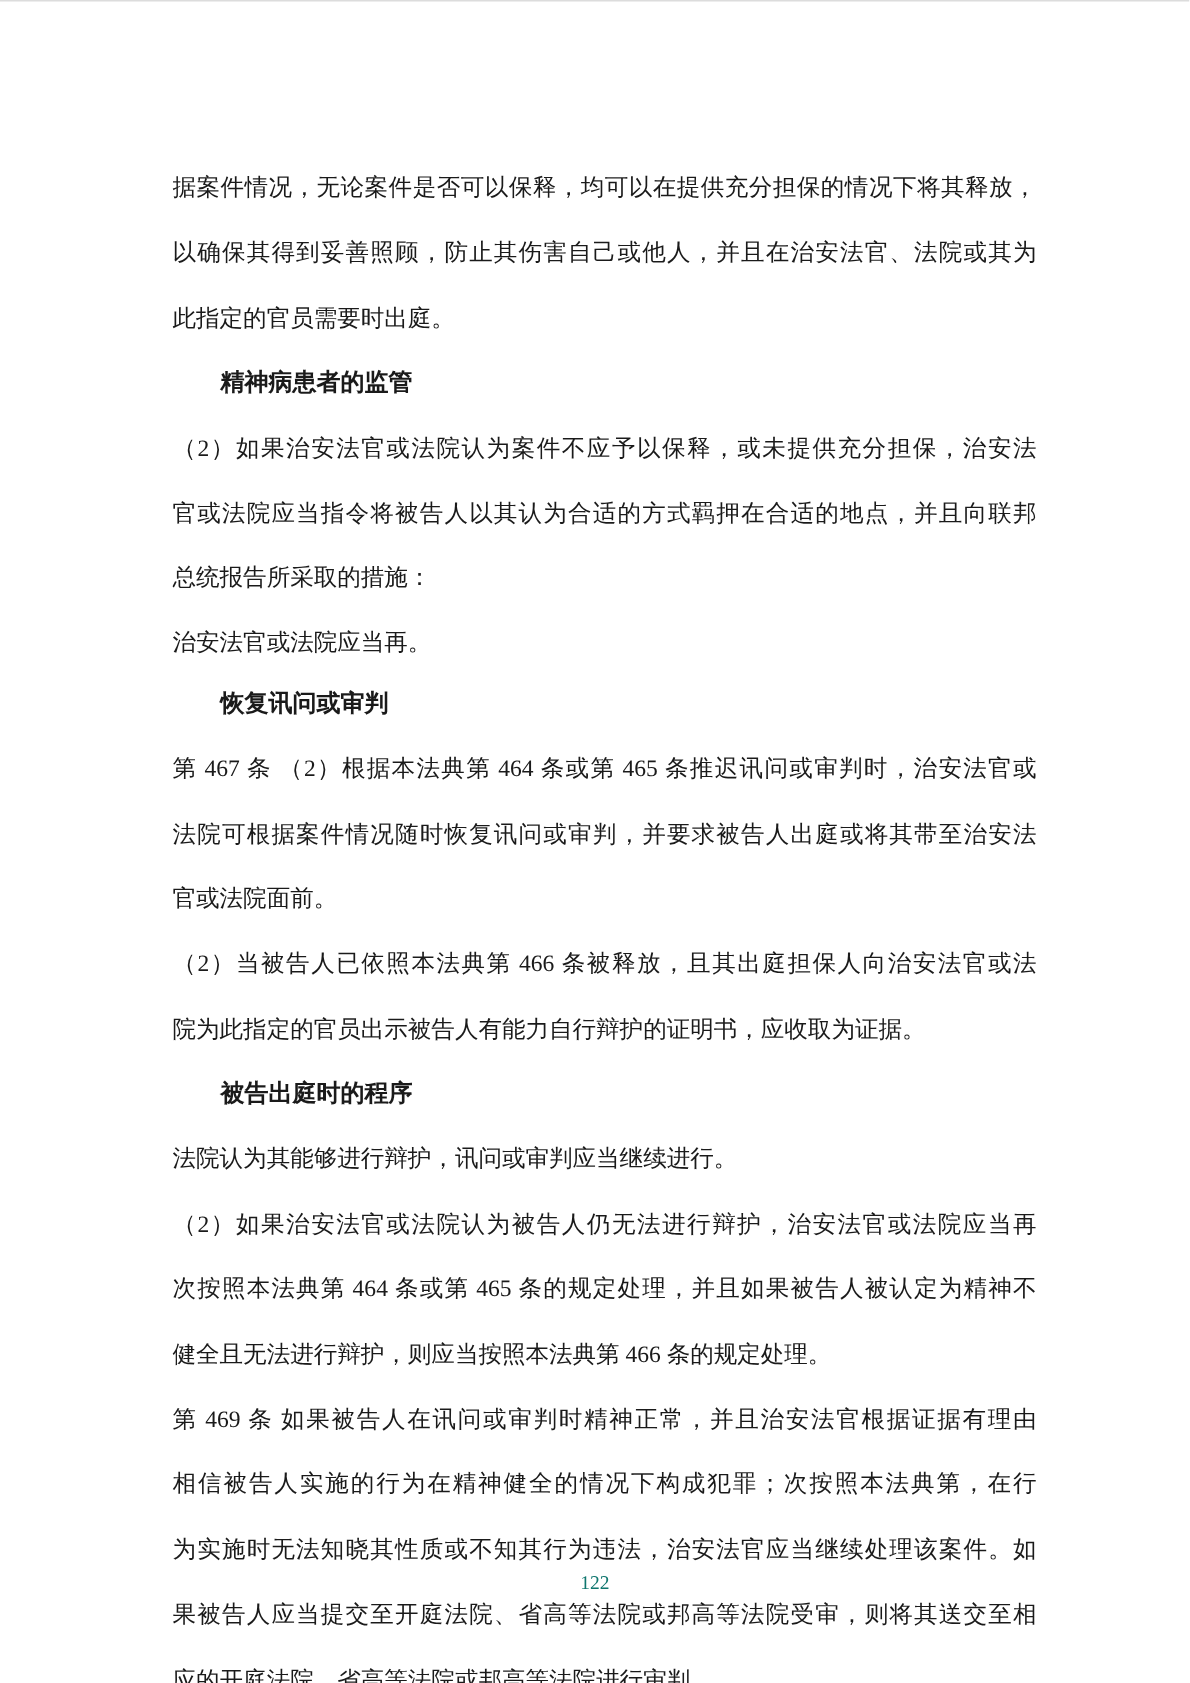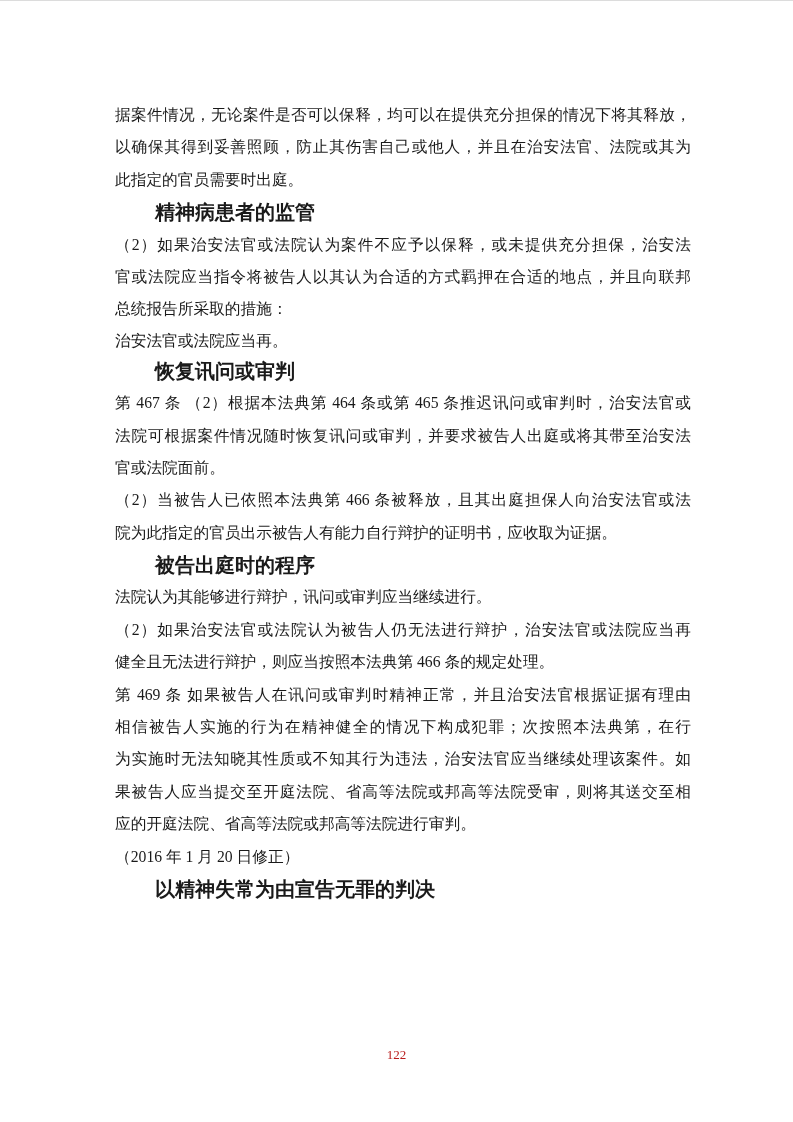--- a/index.html
+++ b/index.html
@@ -25,43 +25,44 @@
     width:576px;
   }
   .line{
     display:block;
     height:32.4px;
     line-height:32.4px;
     font-size:15.7px;
     white-space:normal;
     overflow:hidden;
     text-align:left;
+    margin-top:11px;
   }
   .line.justify{
     text-align:justify;
     text-align-last:justify;
   }
   .line.tight{
     height:29px;
     line-height:29px;
   }
   .line.heading{
     font-weight:bold;
-    font-size:20px;
+    font-size:16px;
     text-indent:2em;
   }
   .page-number{
     position:absolute;
     top:1045px;
     left:0;
     width:100%;
     text-align:center;
     font-size:13px;
     line-height:18px;
-    color:#b91c1c;
+    color:#0f766e;
   }
 </style>
 </head>
 <body>
 
 <div class="page">
   <div class="content">
       <div class="line justify">据案件情况，无论案件是否可以保释，均可以在提供充分担保的情况下将其释放，</div>
       <div class="line justify">以确保其得到妥善照顾，防止其伤害自己或他人，并且在治安法官、法院或其为</div>
       <div class="line">此指定的官员需要时出庭。</div>
@@ -72,20 +73,21 @@
       <div class="line  tight">治安法官或法院应当再。</div>
       <div class="line heading">恢复讯问或审判</div>
       <div class="line justify">第 467 条 （2）根据本法典第 464 条或第 465 条推迟讯问或审判时，治安法官或</div>
       <div class="line justify">法院可根据案件情况随时恢复讯问或审判，并要求被告人出庭或将其带至治安法</div>
       <div class="line">官或法院面前。</div>
       <div class="line justify">（2）当被告人已依照本法典第 466 条被释放，且其出庭担保人向治安法官或法</div>
       <div class="line">院为此指定的官员出示被告人有能力自行辩护的证明书，应收取为证据。</div>
       <div class="line heading">被告出庭时的程序</div>
       <div class="line">法院认为其能够进行辩护，讯问或审判应当继续进行。</div>
       <div class="line justify">（2）如果治安法官或法院认为被告人仍无法进行辩护，治安法官或法院应当再</div>
+      <div class="line justify">次按照本法典第 464 条或第 465 条的规定处理，并且如果被告人被认定为精神不</div>
       <div class="line">健全且无法进行辩护，则应当按照本法典第 466 条的规定处理。</div>
       <div class="line justify">第 469 条 如果被告人在讯问或审判时精神正常，并且治安法官根据证据有理由</div>
       <div class="line justify">相信被告人实施的行为在精神健全的情况下构成犯罪；次按照本法典第，在行</div>
       <div class="line justify">为实施时无法知晓其性质或不知其行为违法，治安法官应当继续处理该案件。如</div>
       <div class="line justify">果被告人应当提交至开庭法院、省高等法院或邦高等法院受审，则将其送交至相</div>
       <div class="line">应的开庭法院、省高等法院或邦高等法院进行审判。</div>
       <div class="line">（2016 年 1 月 20 日修正）</div>
       <div class="line heading">以精神失常为由宣告无罪的判决</div>
     </div>
   <div class="page-number">122</div>

